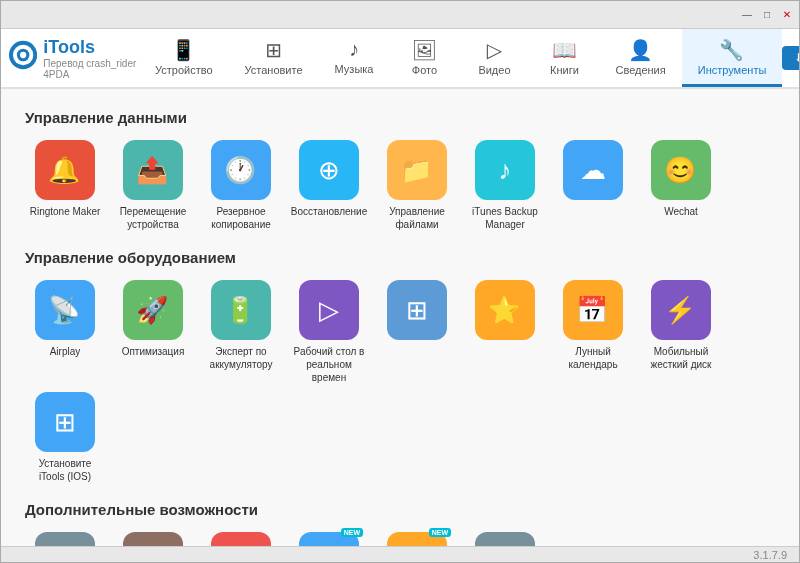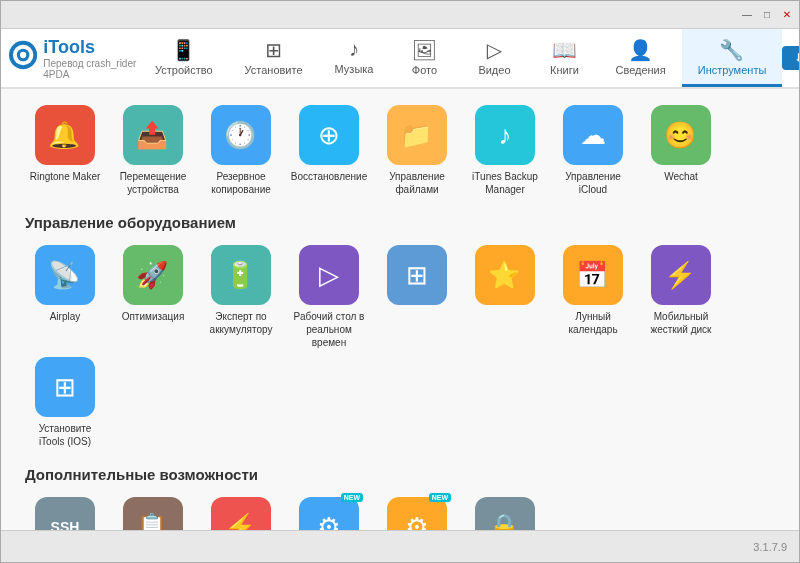--- a/index.html
+++ b/index.html
@@ -160,21 +160,21 @@
       background: #00bcd4;
       color: white;
       font-size: 7px;
       font-weight: bold;
       padding: 1px 3px;
       border-radius: 3px;
     }
     
     .footer {
       background: #e8e8e8;
-      height: 32px;
+      height: 16px;
       display: flex;
       align-items: center;
       justify-content: flex-end;
       padding: 0 12px;
       font-size: 11px;
       color: #888;
       border-top: 1px solid #ccc;
     }
   </style>
 </head>
@@ -236,20 +236,21 @@
     </div>
 
   <div class="nav-downloads">
     <span>⬇</span>
 
   </div>
 </div>
 
 <div class="content" id="content-area">
     <div>
+      <div class="section-title">Управление данными</div>
       <div class="tools-grid">
         <div class="tool-item">
           <div class="tool-icon" style="background: rgb(232, 82, 58);">🔔</div>
           <div class="tool-label">Ringtone Maker</div>
         </div>
         <div class="tool-item">
           <div class="tool-icon" style="background: rgb(77, 182, 172);">📤</div>
           <div class="tool-label">Перемещение устройства</div>
         </div>
         <div class="tool-item">
@@ -263,21 +264,20 @@
         <div class="tool-item">
           <div class="tool-icon" style="background: rgb(255, 183, 77);">📁</div>
           <div class="tool-label">Управление файлами</div>
         </div>
         <div class="tool-item">
           <div class="tool-icon" style="background: rgb(38, 198, 218);">♪</div>
           <div class="tool-label">iTunes Backup Manager</div>
         </div>
         <div class="tool-item">
           <div class="tool-icon" style="background: rgb(66, 165, 245);">☁</div>
-          <div class="tool-label">Управление iCloud</div>
         </div>
         <div class="tool-item">
           <div class="tool-icon" style="background: rgb(102, 187, 106);">😊</div>
           <div class="tool-label">Wechat</div>
         </div>
       </div>
     </div>
     <div>
       <div class="section-title">Управление оборудованием</div>
       <div class="tools-grid">

